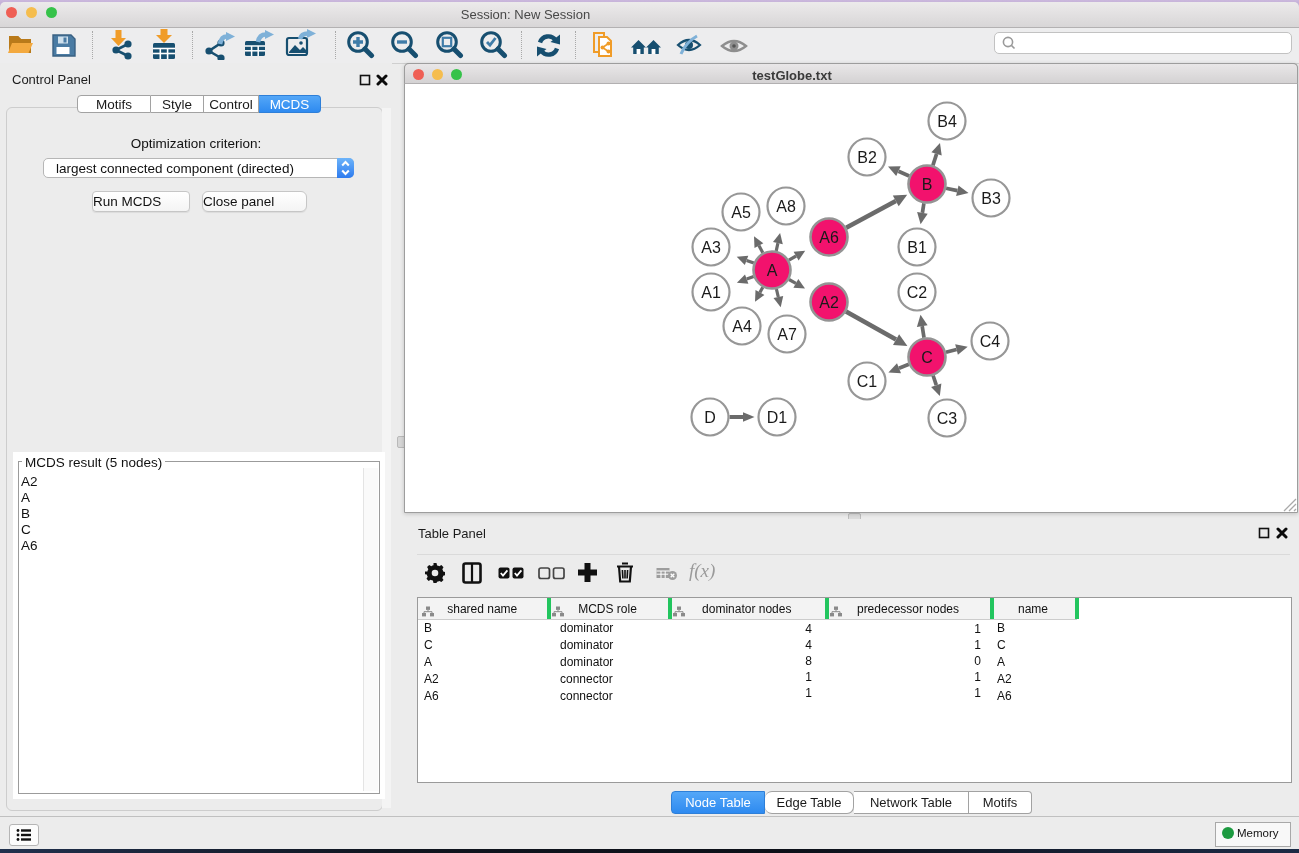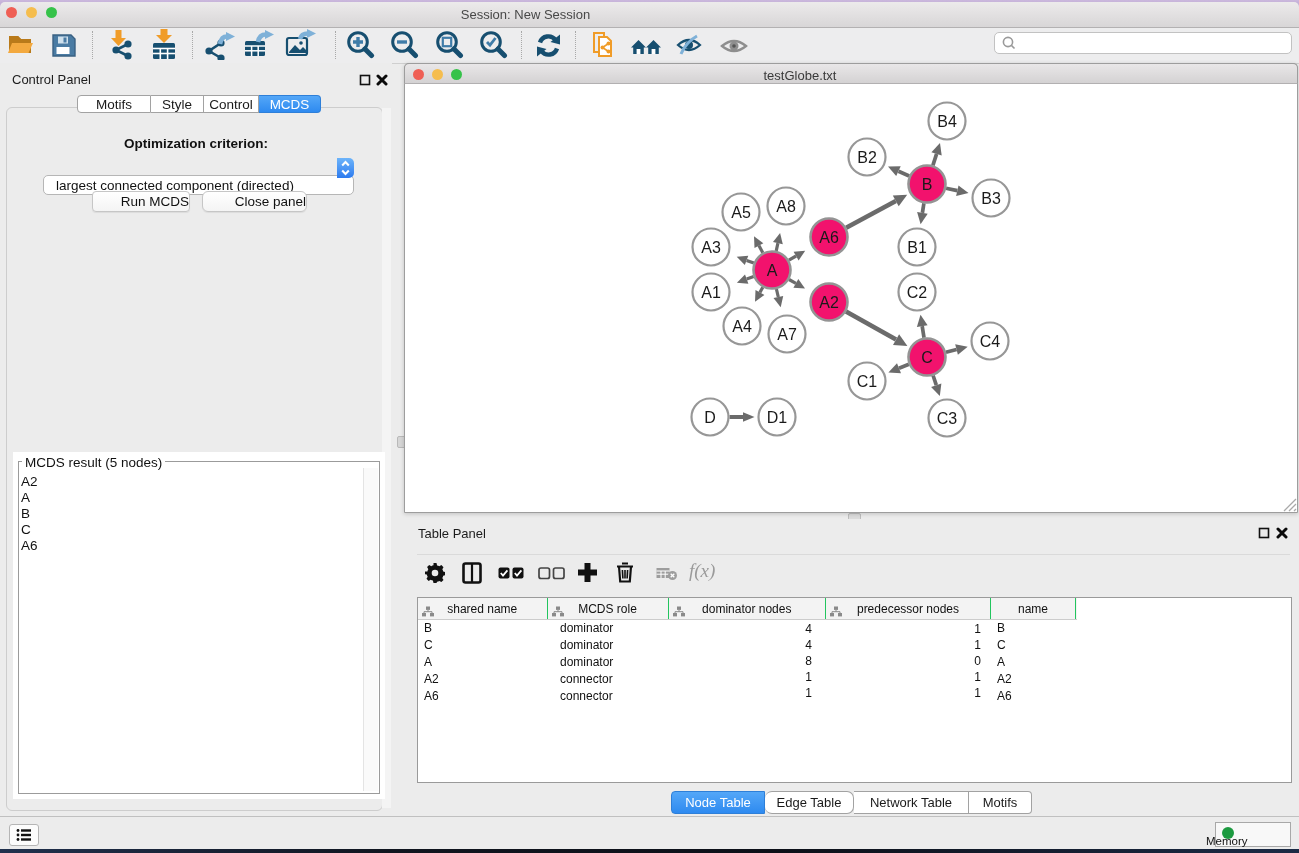--- a/index.html
+++ b/index.html
@@ -29,53 +29,53 @@
 .tab.first{border-left:1px solid #a2a2a2;border-radius:4px 0 0 4px;}
 .tab.sel{background:linear-gradient(#54a7f8,#2e8af0);color:#fff;border-color:#2e7fd8;
   border-radius:0 4px 4px 0;}
 #innerpanel{left:6px;top:44px;width:375px;height:702px;border:1px solid #cdcdcd;border-radius:6px;}
 #optlabel{left:0;top:136px;width:392px;text-align:center;font-size:13.5px;color:#111;}
 #dropdown{left:43px;top:158px;width:311px;height:20px;background:#fff;border:1px solid #b6b6b6;
   border-radius:5px;font-size:13.5px;color:#111;line-height:20px;padding-left:12px;box-sizing:border-box;}
 #stepper{left:337px;top:158px;width:17px;height:20px;border-radius:0 5px 5px 0;
   background:linear-gradient(#6db4fa,#2d7bef);}
 .btn{position:absolute;height:19px;background:linear-gradient(#fff,#f4f4f4);border:1px solid #c6c6c6;
-  border-radius:4px;font-size:13.5px;color:#111;text-align:right;line-height:19px;
+  border-radius:4px;font-size:13.5px;color:#111;text-align:left;line-height:19px;
   box-shadow:0 1px 1px rgba(0,0,0,0.07);}
 #rescont{left:13px;top:389px;width:372px;height:347px;background:#fff;}
 #groupbox{left:18px;top:398px;width:360px;height:331px;border:1px solid #9b9b9b;}
 #grouplabel{left:22px;top:392px;background:#fff;padding:0 3px;font-size:13.5px;color:#111;}
 #listgutter{left:363px;top:405px;width:14px;height:323px;background:#fafafa;border-left:1px solid #e4e4e4;}
 .li{position:absolute;left:21px;font-size:13.5px;color:#111;}
 #cpscroll{left:382px;top:45px;width:9px;height:700px;background:#f4f4f4;}
 
 #divthumb{left:397px;top:436px;width:7px;height:10px;background:#d6d6d6;border:1px solid #b9b9b9;border-radius:2px;}
 #divthumb2{left:848px;top:513px;width:11px;height:6px;background:#dcdcdc;border:1px solid #bdbdbd;border-radius:2px;}
 
 #netwin{left:404px;top:63px;width:894px;height:450px;background:#fff;border:1px solid #9d9d9d;
   border-radius:5px 5px 0 0;box-sizing:border-box;box-shadow:0 1px 4px rgba(0,0,0,0.18);}
 #nettitle{left:404px;top:63px;width:894px;height:21px;
   background:linear-gradient(#e9e7e8,#d4d2d3);border-bottom:1px solid #b2b0b1;
   border-radius:5px 5px 0 0;box-sizing:border-box;border-left:1px solid #9d9d9d;border-right:1px solid #9d9d9d;border-top:1px solid #9d9d9d;}
-#nettext{left:404px;top:68px;width:776px;text-align:center;font-size:13px;font-weight:normal;color:#3a3a3a;padding-left:8px;}
+#nettext{left:404px;top:68px;width:776px;text-align:center;font-size:13px;font-weight:bold;color:#3a3a3a;}
 #graph{left:405px;top:84px;}
 
 #tpanel{left:404px;top:519px;width:895px;height:297px;background:#ececec;}
 #ttoolline{left:417px;top:554px;width:873px;height:38px;border-top:1px solid #dadada;}
 #tablebox{left:417px;top:597px;width:873px;height:184px;background:#fff;border:1px solid #9a9a9a;}
 #thead{left:418px;top:598px;width:659px;height:21px;background:#f3f3f3;border-bottom:1px solid #cccccc;}
-.hcol{position:absolute;top:0;height:21px;border-right:1px solid #22c55e;}
+.hcol{position:absolute;top:0;height:21px;border-right:4px solid #22c55e;}
 .htext{font-size:12px;color:#111;text-align:center;position:absolute;top:4px;width:100%;}
 .trow{position:absolute;font-size:12px;color:#111;}
 .tabs2{font-size:13px;}
 
 #statusbar{left:0;top:816px;width:1299px;height:32px;background:#ececec;border-top:1px solid #c0c0c0;}
 #lbtn{left:9px;top:824px;width:28px;height:20px;background:#fcfcfc;border:1px solid #b5b5b5;border-radius:3px;}
 #membtn{left:1215px;top:822px;width:74px;height:23px;background:#f8f8f8;border:1px solid #a8a8a8;}
-#memtext{left:1206px;top:827px;font-size:11.5px;color:#111;margin-top:8px;}
+#memtext{left:1237px;top:827px;font-size:11.5px;color:#111;}
 #memdot{left:1222px;top:827px;width:12px;height:12px;border-radius:50%;background:#1c9a40;}
 svg text{font-family:"Liberation Sans",sans-serif;}
 </style>
 </head>
 <body>
 <div class="abs" style="left:0;top:27px;width:1299px;height:821px;background:#ececec;"></div>
 <div class="abs" id="purple"></div>
 <div class="abs" id="titlebar"></div>
 <div class="tl" style="left:6px;background:#ef5f55;"></div>
 <div class="tl" style="left:26px;background:#f5bd4e;"></div>
@@ -228,22 +228,22 @@
   <svg class="wicon" style="left:376px;top:11px;" width="12" height="12">
       <path d="M2 2 L10 10 M10 2 L2 10" stroke="#0a0a0a" stroke-width="3" stroke-linecap="round"></path>
     </svg>
   <div class="abs" id="innerpanel"></div>
   <div class="tabs" style="left:77px;top:32px;height:18px;">
     <div class="tab first" style="width:72px;">Motifs</div>
     <div class="tab" style="width:52px;">Style</div>
     <div class="tab" style="width:54px;">Control</div>
     <div class="tab sel" style="width:61px;">MCDS</div>
   </div>
-  <div class="abs" id="optlabel" style="top:73px;font-weight:bold;">Optimization criterion:</div>
-  <div class="abs" id="dropdown" style="top:95px;margin-top:17px;">largest connected component (directed)</div>
+  <div class="abs" id="optlabel" style="top:73px;">Optimization criterion:</div>
+  <div class="abs" id="dropdown" style="top:95px;">largest connected component (directed)</div>
   <div class="abs" id="stepper" style="top:95px;">
     <svg width="17" height="20">
         <path d="M5.2 7.5 L8.5 4 L11.8 7.5" fill="none" stroke="#fff" stroke-width="2"></path>
         <path d="M5.2 12.5 L8.5 16 L11.8 12.5" fill="none" stroke="#fff" stroke-width="2"></path>
       </svg>
   </div>
   <div class="btn" style="left:92px;top:128px;width:96px;">Run MCDS</div>
   <div class="btn" style="left:202px;top:128px;width:103px;border-radius:6px;">Close panel</div>
   <div class="abs" id="cpscroll"></div>
   <div class="abs" id="rescont"></div>

